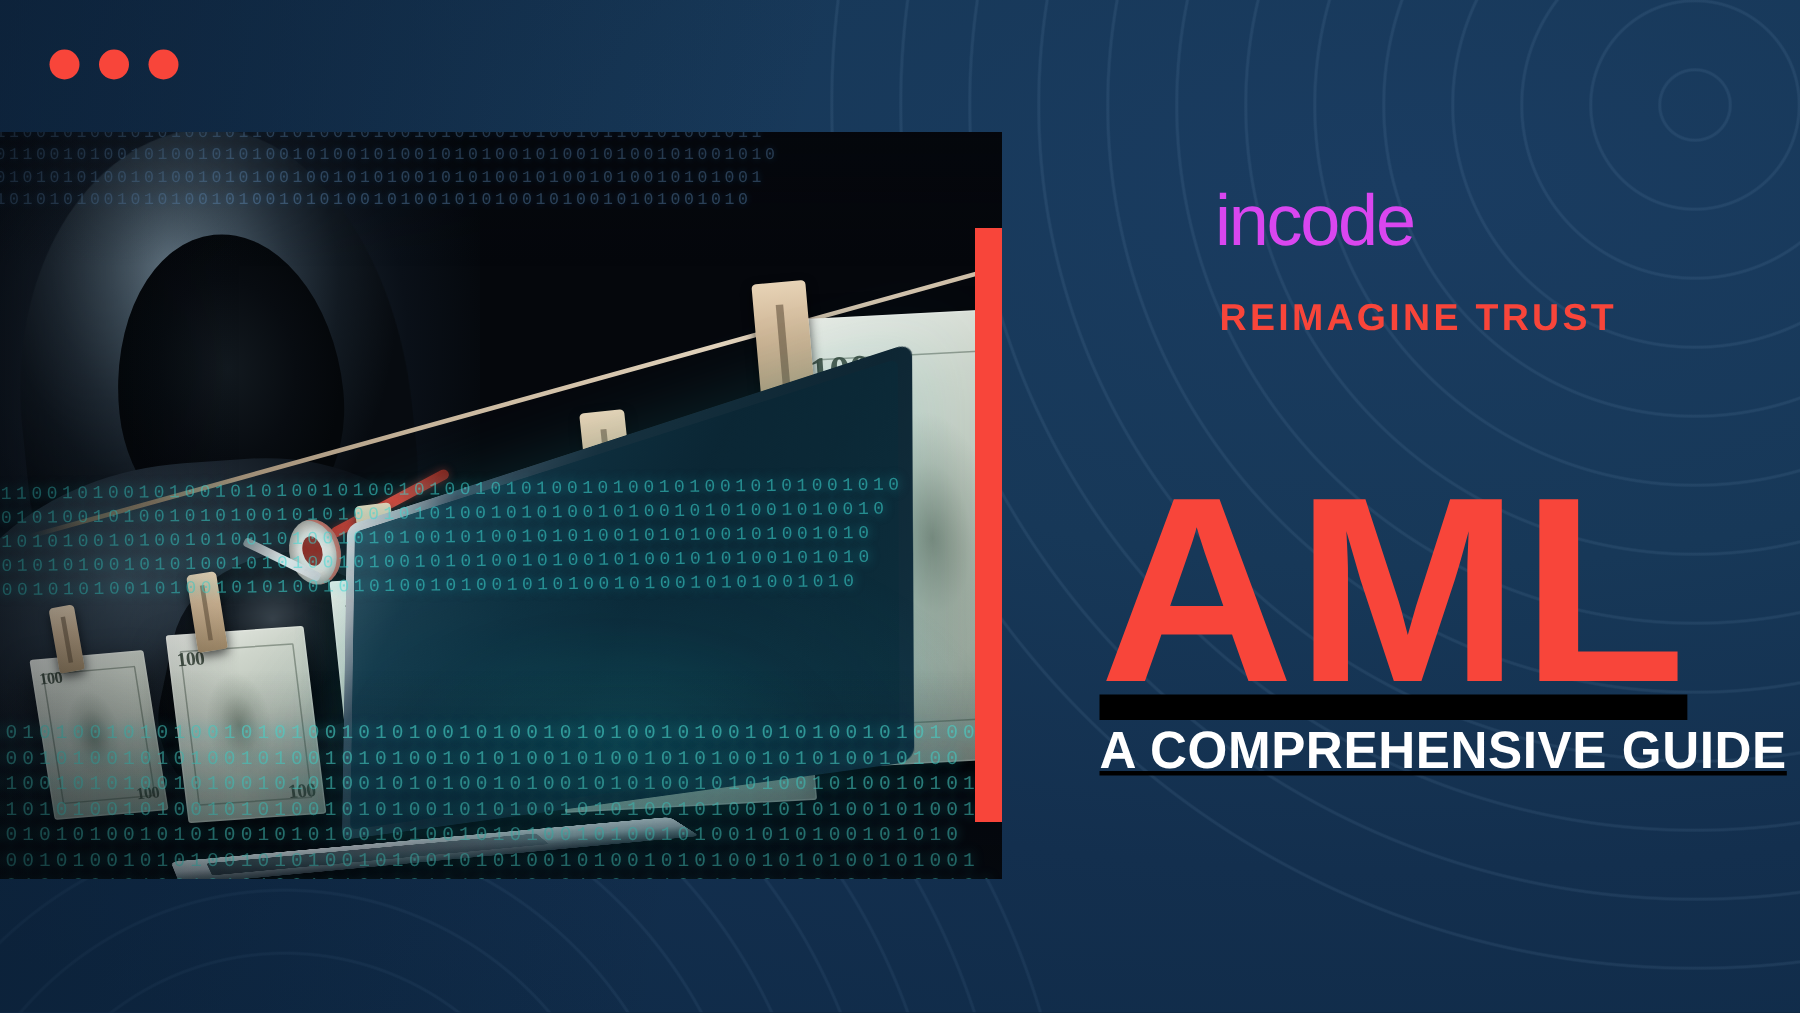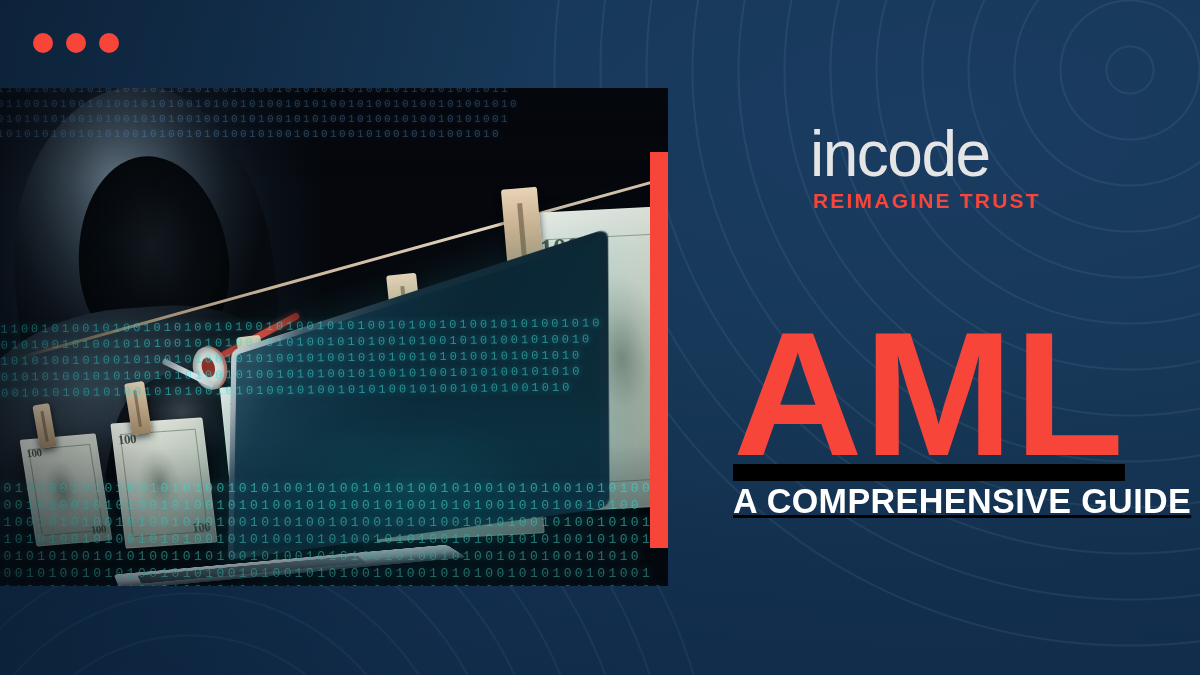--- a/index.html
+++ b/index.html
@@ -380,31 +380,31 @@
     z-index: 8;
   }
   .logo-block {
     position: absolute;
     left: 77px;
     top: 128px;
   }
   .logo-word {
     font-family: "Liberation Sans", sans-serif;
     font-weight: 400;
-    font-size: 64px;
+    font-size: 48px;
     line-height: 0.84;
-    color: #e5e5e5;
+    color: #d946ef;
     letter-spacing: -1.5px;
   }
   .logo-tag {
-    margin-top: 8px;
+    margin-top: 32px;
     margin-left: 3px;
     font-family: "Liberation Sans", sans-serif;
     font-weight: 700;
-    font-size: 21px;
+    font-size: 25px;
     line-height: 1;
     letter-spacing: 2.2px;
     color: #f8453a;
   }
   .title-block {
     position: absolute;
     left: 0;
     top: 318px;
     width: 440px;
     text-decoration: underline;

